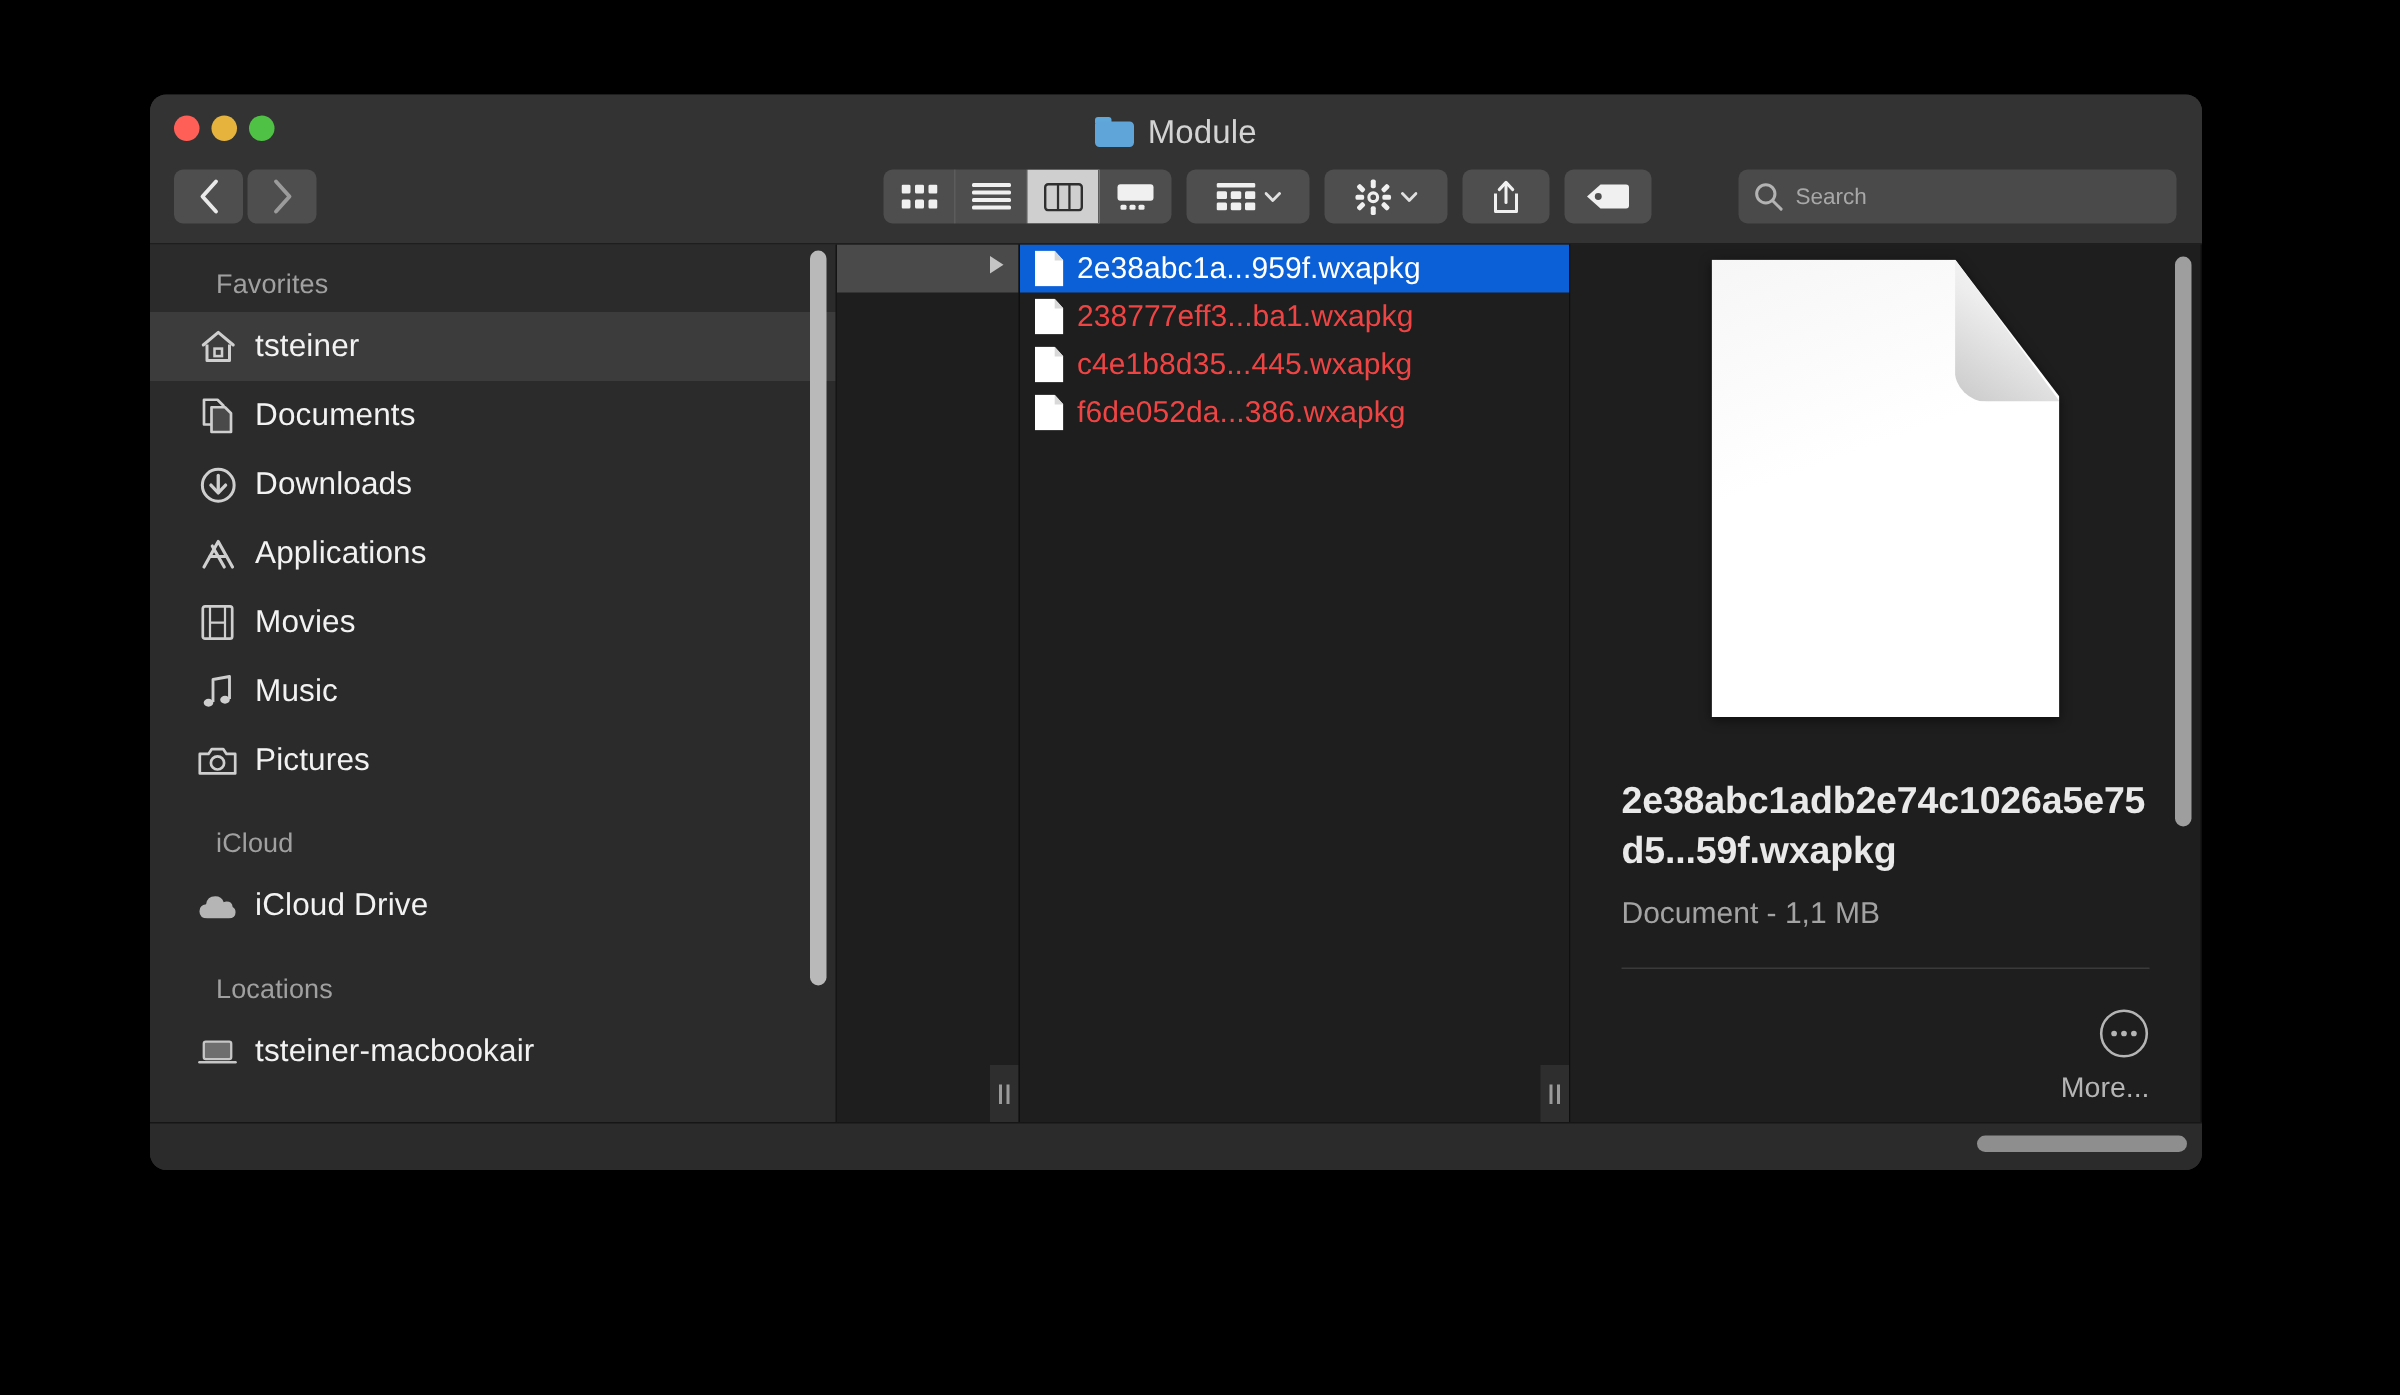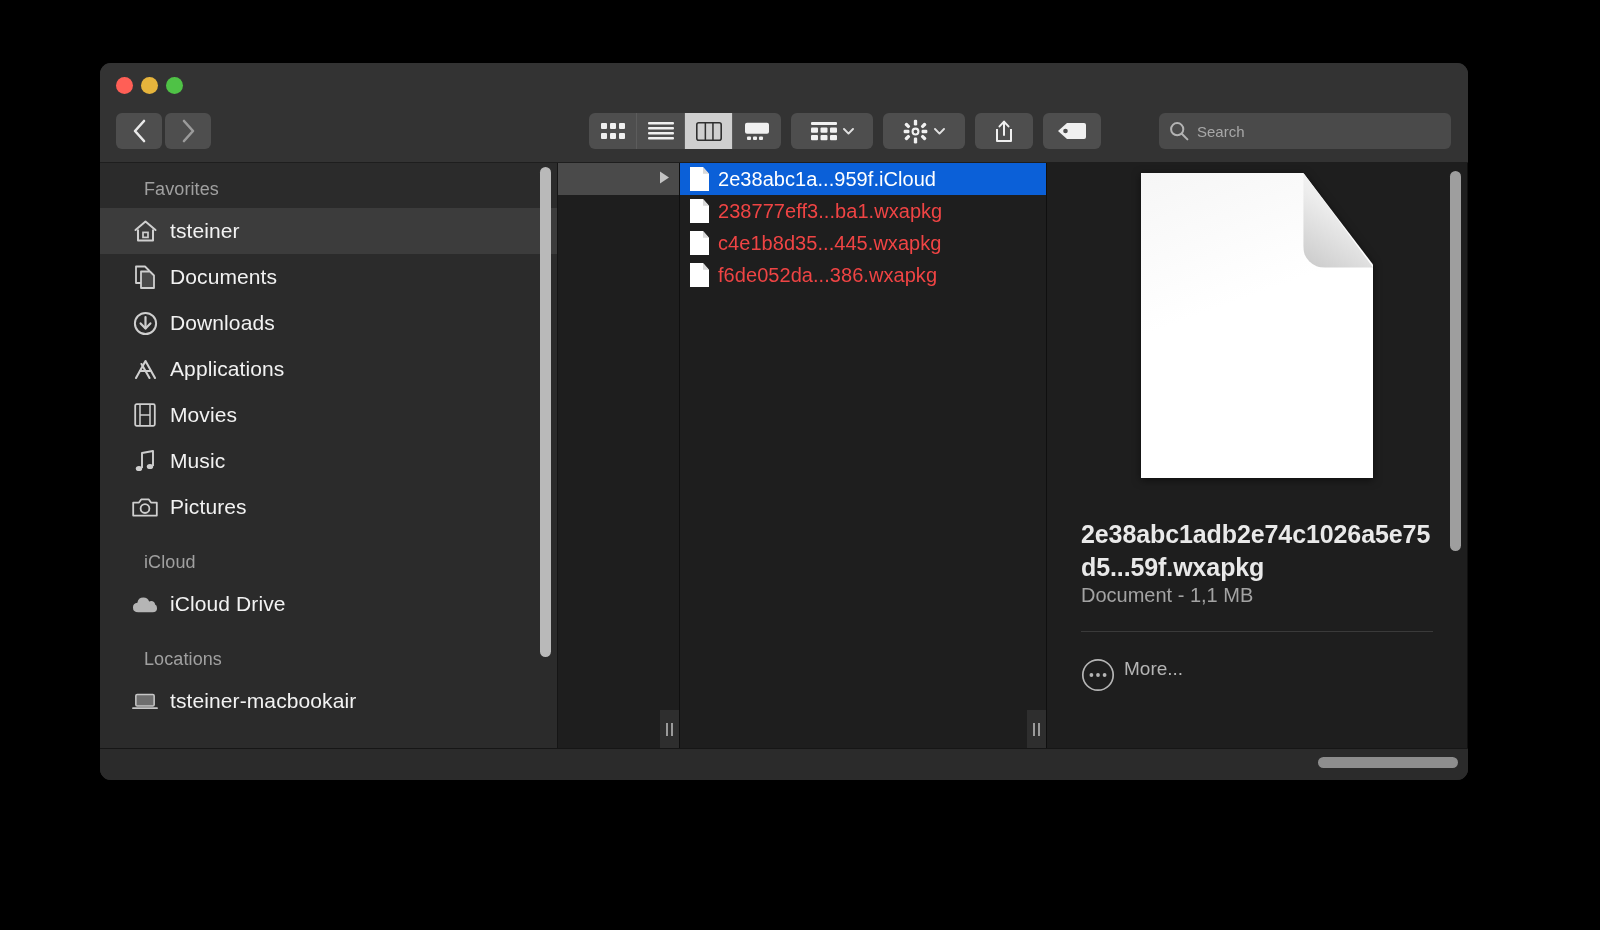--- a/index.html
+++ b/index.html
@@ -342,32 +342,34 @@
   .preview-name {
     margin-top: 40px;
     color: #e9e9e9;
     font-size: 25px;
     font-weight: bold;
     line-height: 1.32;
     word-break: break-all;
     letter-spacing: -0.1px;
   }
   .preview-meta {
+    margin-top: 14px;
     color: #a3a3a3;
     font-size: 20px;
   }
   .preview-divider {
     margin-top: 24px;
     height: 1px;
     background: #3a3a3a;
   }
   .more-block {
     margin-top: 26px;
     display: flex;
-    align-items: flex-start;
+    flex-direction: column;
+    align-items: flex-end;
     gap: 9px;
     cursor: default;
   }
   .more-label {
     color: #b5b5b5;
     font-size: 19px;
   }
 
   .preview-scrollbar {
     position: absolute;
@@ -403,20 +405,27 @@
 <div id="finder-window">
 
   <div class="titlebar">
 
     <div class="traffic-lights">
       <div class="tl tl-close"></div>
       <div class="tl tl-min"></div>
       <div class="tl tl-max"></div>
     </div>
 
+    <div class="window-title">
+      <div class="folder-icon">
+        <div class="tab"></div>
+          <div class="body"></div>
+      </div>
+      <span class="title-text">Module</span>
+    </div>
 
     <div class="toolbar">
 
       <div class="nav-group">
         <div class="tb-btn nav-btn">
           <svg width="15" height="24" viewBox="0 0 15 24">
             <path d="M12 2 L3 12 L12 22" stroke="#e9e9e9" stroke-width="2.6" fill="none" stroke-linecap="round" stroke-linejoin="round"></path>
           </svg>
         </div>
         <div class="tb-btn nav-btn">
@@ -659,21 +668,21 @@
           </div>
       </div>
 
       <div class="column col-files">
 
         <div class="col-row selected-blue">
           <span class="doc-ico">
               <span class="pg"></span>
               <span class="fold"></span>
             </span>
-          <span class="col-row-label">2e38abc1a...959f.iCloud</span>
+          <span class="col-row-label">2e38abc1a...959f.wxapkg</span>
         </div>
         <div class="col-row">
           <span class="doc-ico">
               <span class="pg"></span>
               <span class="fold"></span>
             </span>
           <span class="col-row-label">238777eff3...ba1.wxapkg</span>
         </div>
         <div class="col-row">
           <span class="doc-ico">

